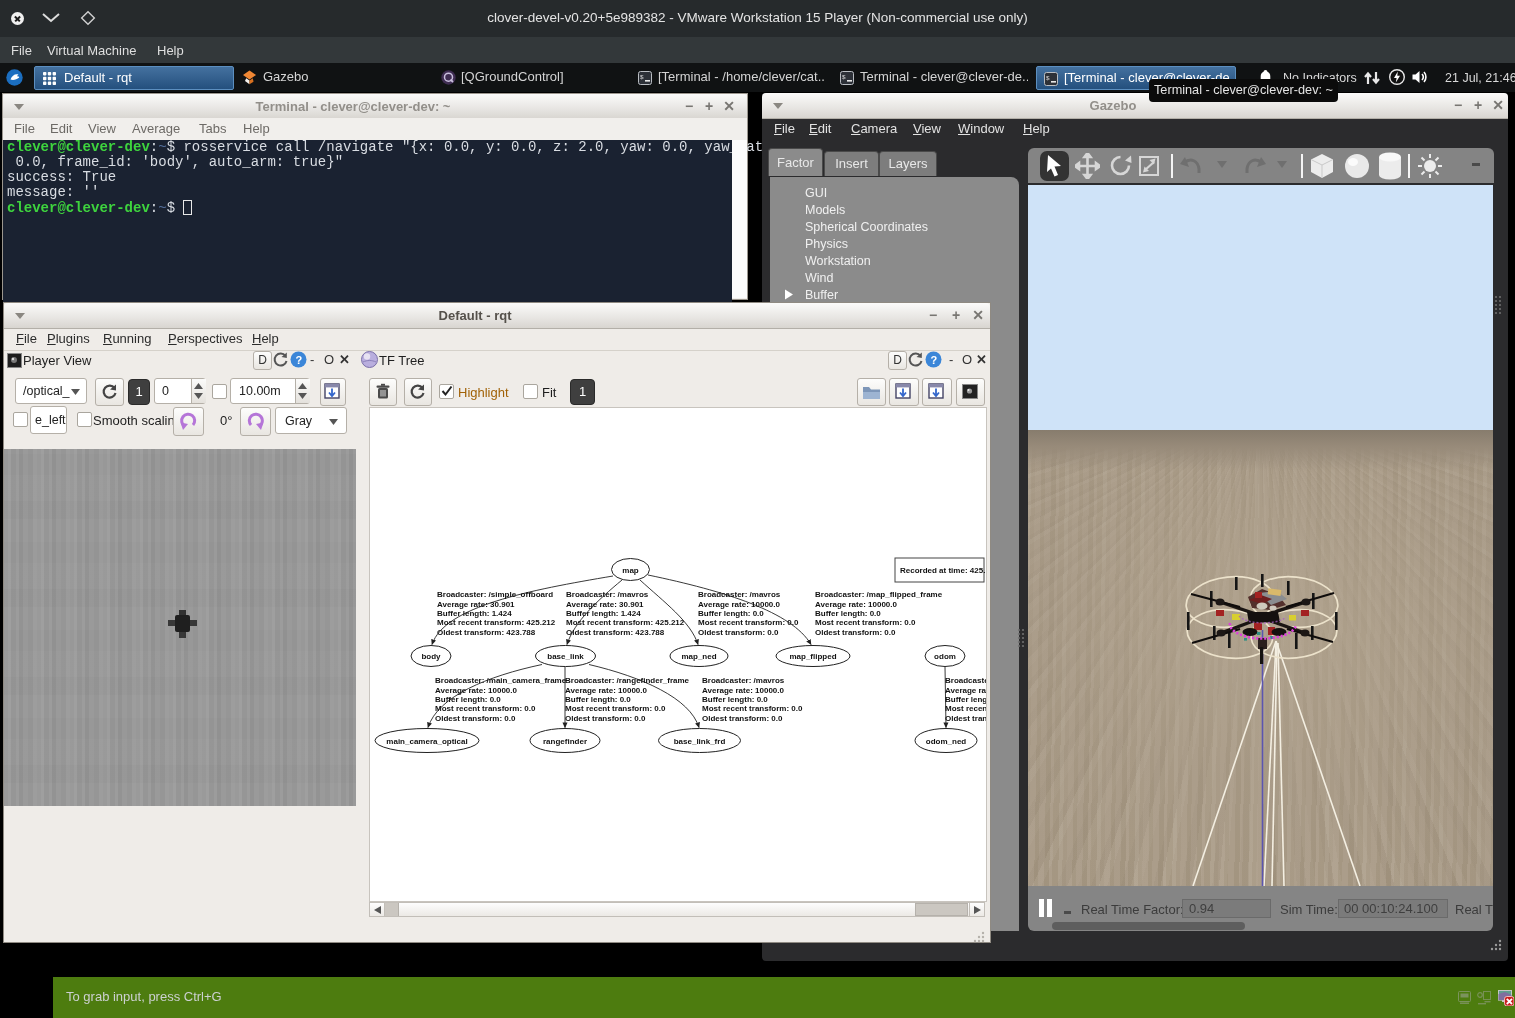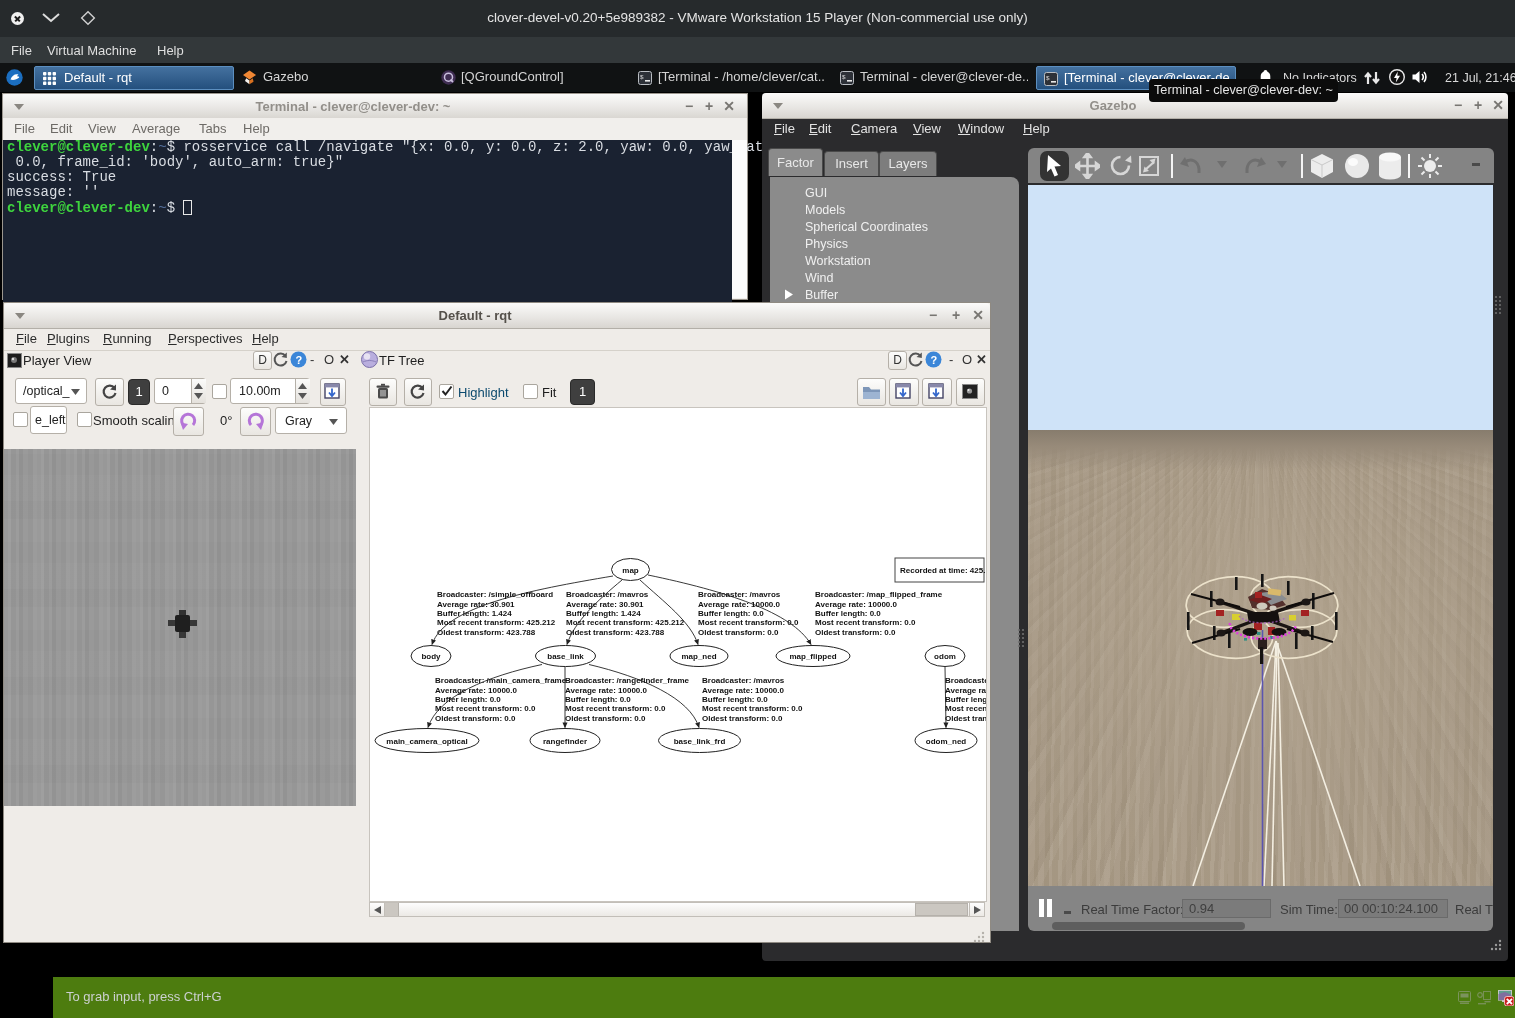--- a/index.html
+++ b/index.html
@@ -545,21 +545,21 @@
         <svg class="a" style="left:4px;top:4px" width="17" height="17">
           <path d="M13.5 5 A6 6 0 1 0 14.5 10" stroke="#444" stroke-width="2.2" fill="none"></path>
           <path d="M15 1.5 L15 7.5 L9 6.5 Z" fill="#444"></path>
         </svg>
       </div>
     <div class="cb" style="left:435px;top:81px">
         <svg class="a" style="left:1px;top:0px" width="12" height="12">
           <path d="M1.5 6 L4.5 9.5 L10.5 1.5" stroke="#222" stroke-width="2" fill="none"></path>
         </svg>
       </div>
-    <span class="a" style="left:454px;top:82px;font-size:13px;color:#0c4a6e">Highlight</span>
+    <span class="a" style="left:454px;top:82px;font-size:13px;color:#a16207">Highlight</span>
     <div class="cb" style="left:519px;top:81px"></div>
     <span class="a" style="left:538px;top:82px;font-size:13px;color:#1d1d1d">Fit</span>
     <div class="darkbtn" style="left:566px;top:76px;width:23px;height:24px;font-size:13px;line-height:24px;border-radius:4px">1</div>
     <div class="btn" style="left:853px;top:75px;width:27px;height:26px">
         <svg class="a" style="left:4px;top:5px" width="19" height="16">
           <path d="M1 3 L7 3 L9 5.5 L18 5.5 L18 15 L1 15 Z" fill="#7d96b8"></path>
           <rect x="1" y="8" width="17" height="7" fill="#9db4d2"></rect>
         </svg>
       </div>
     <div class="btn" style="left:885px;top:75px;width:28px;height:26px">

